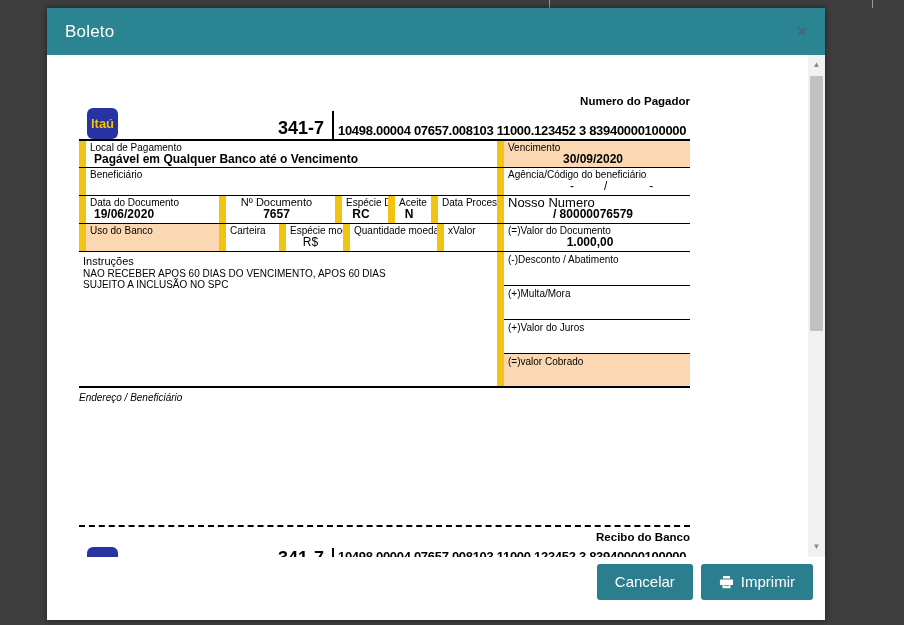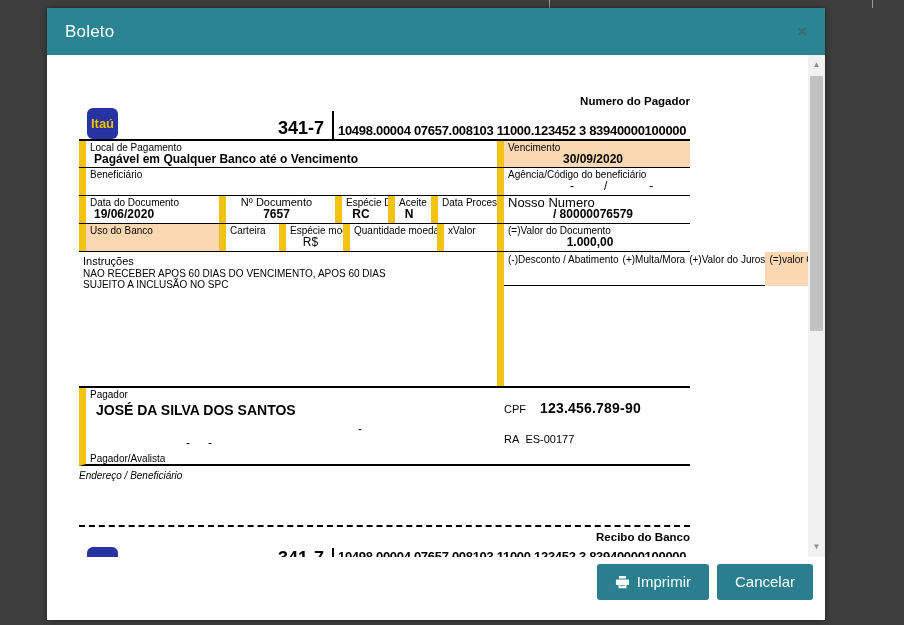--- a/index.html
+++ b/index.html
@@ -96,21 +96,21 @@
   .orange { background:#FBD8B2; }
   .c { text-align:center; }
   .r { text-align:center; padding-right:6px; }
 
   .row-a { height:27px; } .row-b,.row-c,.row-d { height:28px; }
 
   .mid { display:flex; height:136px; border-bottom:2px solid #000; }
   .instr { width:418px; padding:3px 0 4px 4px; }
   .instr .lab { font-size:11px; line-height:13px; }
   .instr-text { font-size:10px; line-height:11px; width:345px; }
-  .rstack { width:193px; border-left:7px solid #F2C313; display:flex; }
+  .rstack { width:193px; border-left:7px solid #F2C313; display:flex; flex-direction:column; }
   .rstack .mini { height:34px; border-bottom:1px solid #000; padding:2px 0 0 4px; }
   .rstack .mini.last { border-bottom:none; flex:1; }
 
   .payer { position:relative; height:78px; border-left:7px solid #F2C313;
            border-bottom:2px solid #000; }
   .payer .lab { padding:1px 0 0 4px; }
   .payer-name { position:absolute; left:10px; top:14px; font-size:14px; font-weight:600; }
   .addr-dash { position:absolute; left:272px; top:34px; font-size:12px; }
   .city-dash { position:absolute; left:100px; top:48px; font-size:12px; }
   .payer-right { position:absolute; left:418px; top:12px; width:193px; }
@@ -273,37 +273,20 @@
           </div>
           <div class="mini">
             <div class="lab">(+)Valor do Juros</div>
           </div>
           <div class="mini last orange">
             <div class="lab">(=)valor Cobrado</div>
           </div>
         </div>
       </div>
 
-      <div class="payer">
-        <div class="lab">Pagador</div>
-        <div class="payer-name">JOSÉ DA SILVA DOS SANTOS</div>
-        <div class="addr-dash">-</div>
-        <div class="city-dash">-  -</div>
-        <div class="payer-right">
-          <div class="cpf-line">
-            <span class="cpf-lab">CPF</span>
-            <span class="cpf-val">123.456.789-90</span>
-          </div>
-          <div class="ra-line">
-            <span>RA</span>&nbsp;
-            <span>ES-00177</span>
-          </div>
-        </div>
-        <div class="avalista lab">Pagador/Avalista</div>
-      </div>
 
       <div class="endereco">Endereço / Beneficiário</div>
 
       <div class="dashed"></div>
       <div class="recibo-banco">Recibo do Banco</div>
 
       <div class="partial">
         <div class="itau-logo">Itaú</div>
         <div class="bank-code">341-7</div>
         <div class="bank-divider"></div>
@@ -314,27 +297,27 @@
 
     <div class="scrollbar">
       <div class="scroll-arrow up">▲</div>
       <div class="scroll-thumb"></div>
       <div class="scroll-arrow down">▼</div>
     </div>
 
   </div>
 
   <div class="modal-footer">
+    <button class="btn">
+      <span>Cancelar</span>
+    </button>
     <button class="btn">
       <span>
         <svg width="15" height="14" viewBox="0 0 16 16">
           <path fill="#ffffff" d="M4 1h8v3H4zM1.5 5h13c.5 0 1 .4 1 1v5.5h-3V15h-9v-3.5h-3V6c0-.6.5-1 1-1zm3.5 6h6v3H5z"></path>
           <rect fill="#2B7E8D" x="5" y="11.8" width="6" height=".9"></rect>
         </svg>
       </span>
       <span>Imprimir</span>
     </button>
-    <button class="btn">
-      <span>Cancelar</span>
-    </button>
   </div>
 
 </div>
 
 </body></html>

